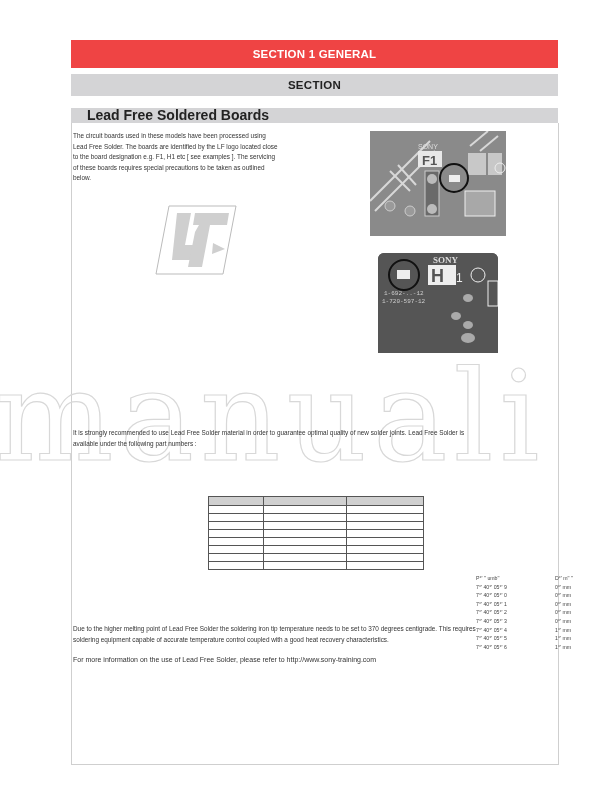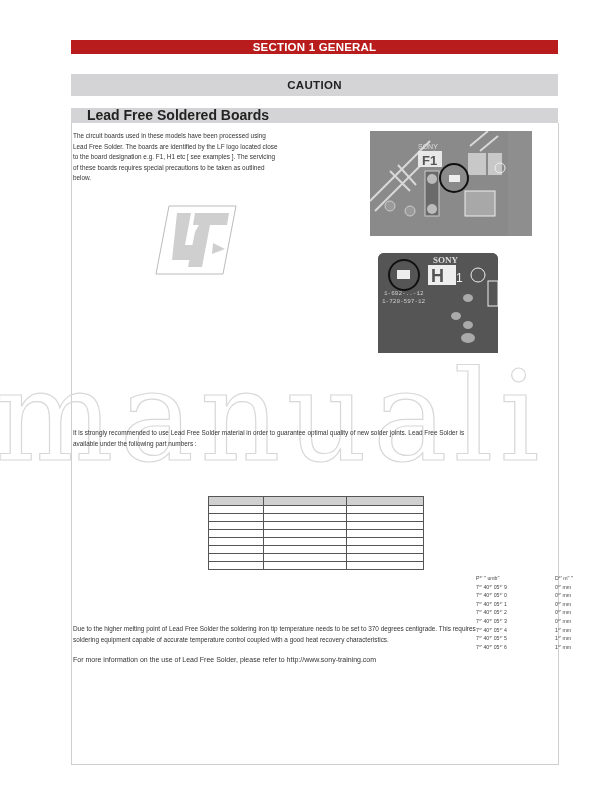--- a/index.html
+++ b/index.html
@@ -1,45 +1,45 @@
 <!DOCTYPE html>
 <html><head>
 <meta charset="utf-8">
 <style>
   html, body { margin:0; padding:0; background:#ffffff; }
   body { width:600px; height:802px; position:relative; overflow:hidden; font-family:"Liberation Sans", sans-serif; color:#222; }
   .abs { position:absolute; }
-  .section-bar { left:71px; top:40px; width:487px; height:14px; background:#b91c1c; color:#fff; font-weight:bold; font-size:11.5px; display:flex; align-items:center; justify-content:center; letter-spacing:0.2px; }
+  .section-bar { left:71px; top:40px; width:487px; height:28px; background:#ef4444; color:#fff; font-weight:bold; font-size:11.5px; display:flex; align-items:center; justify-content:center; letter-spacing:0.2px; }
   .caution-bar { left:71px; top:74px; width:487px; height:22px; background:#d4d4d6; color:#222; font-weight:bold; font-size:11.5px; display:flex; align-items:center; justify-content:center; letter-spacing:0.3px; }
   .sub-bar { left:71px; top:108px; width:487px; height:15px; background:#d4d4d6; color:#222; font-weight:bold; font-size:14px; line-height:15px; }
   .sub-bar span { padding-left:16px; }
   .panel { left:71px; top:123px; width:486px; height:641px; border:1px solid #cfcfcf; border-top:none; background:#fff; }
   .para { font-size:6.4px; line-height:10.5px; color:#333; }
   .p1 { left:73px; top:131px; width:205px; }
   .p2 { left:73px; top:428px; width:400px; }
   .p3 { left:73px; top:624px; width:410px; }
   .p4 { left:73px; top:655px; width:410px; font-size:7px; }
   .lf-logo { left:155px; top:205px; width:82px; height:70px; }
-  .photo1 { left:370px; top:131px; width:162px; height:105px; background:#8e8e8e; overflow:hidden; }
+  .photo1 { left:370px; top:131px; width:136px; height:105px; background:#8e8e8e; overflow:hidden; }
   .photo2 { left:378px; top:253px; width:120px; height:100px; background:#5a5a5a; overflow:hidden; border-radius:6px 6px 0 0; }
   .parts-table { left:208px; top:496px; width:216px; border-collapse:collapse; }
   .parts-table td, .parts-table th { border:1px solid #555; height:7px; padding:0; }
   .parts-table th { background:#d0d0d0; height:8px; }
   .side-list { left:476px; top:574px; font-size:5.2px; line-height:8.6px; color:#444; }
   .side-list2 { left:555px; top:574px; font-size:5.2px; line-height:8.6px; color:#444; }
   .watermark { left:0; top:340px; width:600px; height:130px; pointer-events:none; }
 </style>
 </head>
 <body>
 
 <div class="abs section-bar">
     <span>SECTION 1 GENERAL</span>
   </div>
 <div class="abs caution-bar">
-    <span>CAUTION</span>
+    <span>SECTION</span>
   </div>
 <div class="abs sub-bar"><span>Lead Free Soldered Boards</span></div>
 <div class="abs panel"></div>
 
 <div class="abs para p1">The circuit boards used in these models have been processed using Lead Free Solder. The boards are identified by the LF logo located close to the board designation e.g. F1, H1 etc [ see examples ]. The servicing of these boards requires special precautions to be taken as outlined below.</div>
 
 <svg class="abs lf-logo" viewBox="0 0 82 70">
   <polygon points="14,1 81,1 68,69 1,69" fill="#fff" stroke="#bbb" stroke-width="1"></polygon>
   <polygon points="22,8 36,8 30,40 46,40 43,55 17,55" fill="#cfcfcf"></polygon>
   <polygon points="40,8 74,8 72,20 55,20 47,62 33,62 40,27 44,20 38,20" fill="#cfcfcf"></polygon>

